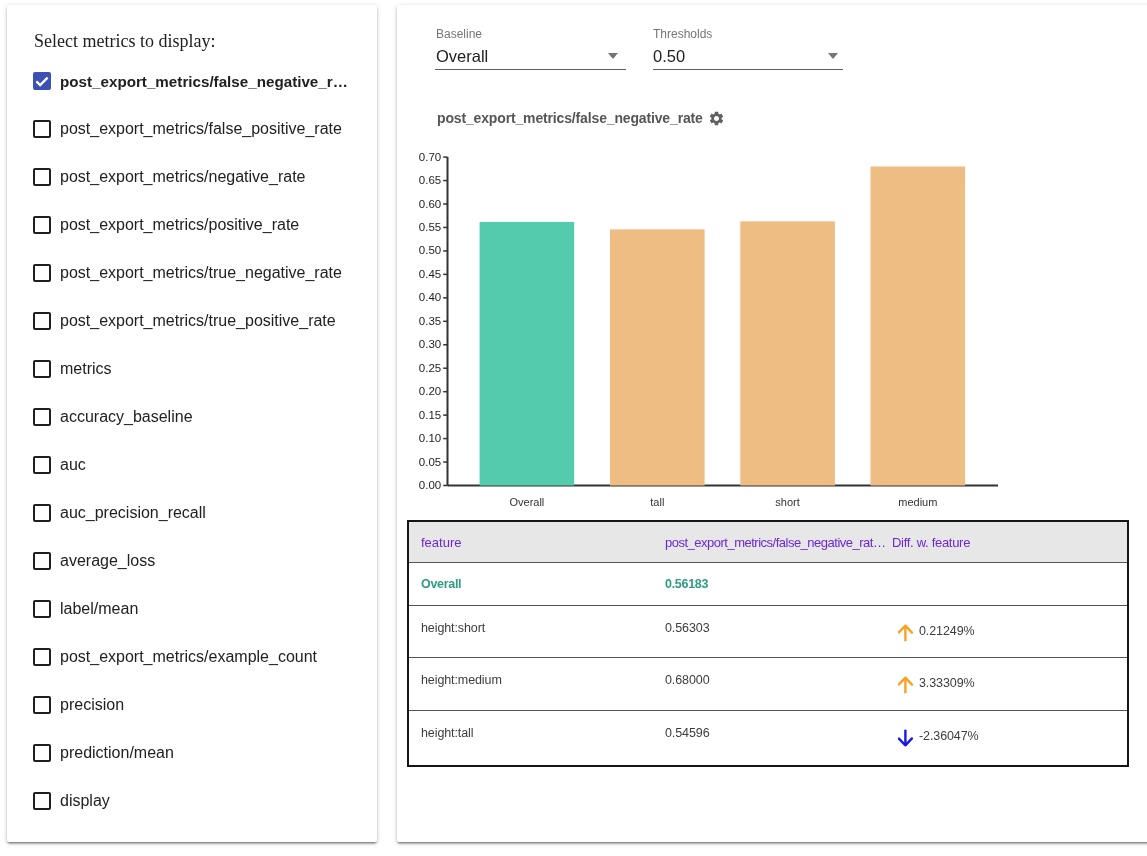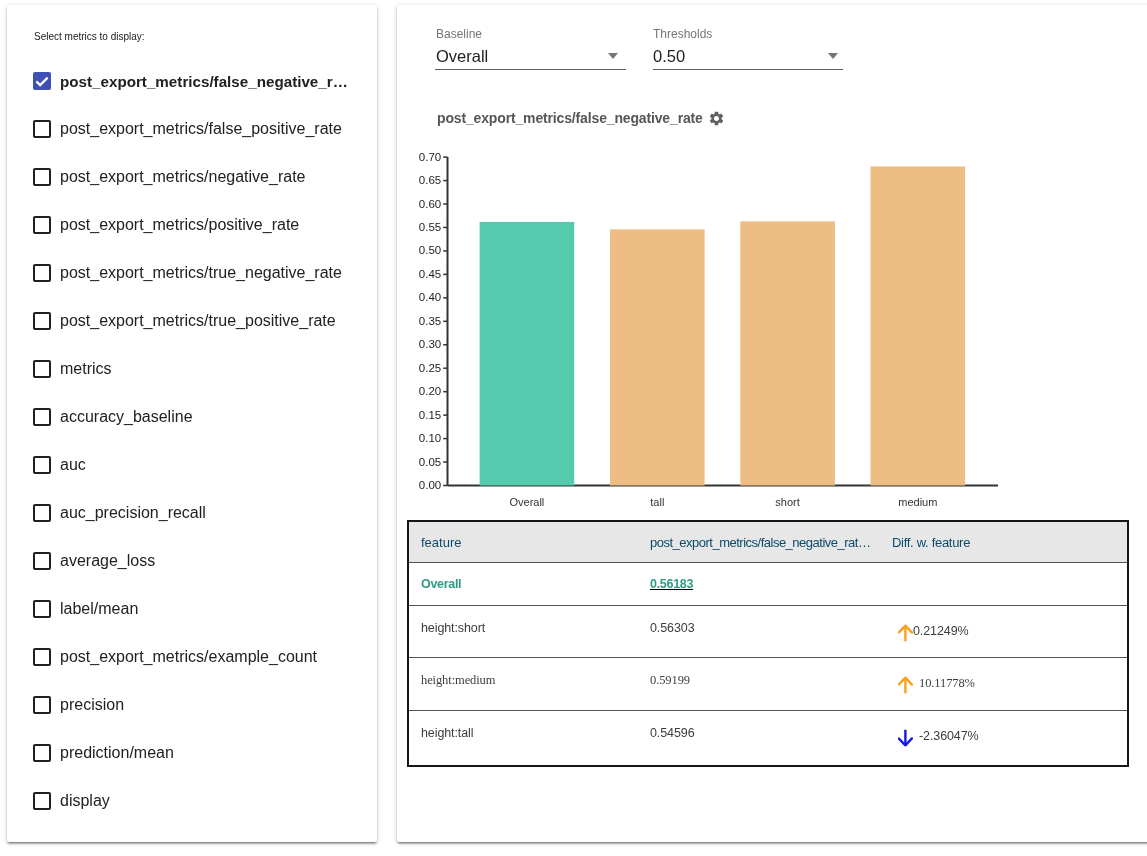--- a/index.html
+++ b/index.html
@@ -1,21 +1,21 @@
 <!DOCTYPE html>
 <html><head>
 <meta charset="utf-8">
 <style>
   * { margin:0; padding:0; box-sizing:border-box; }
   html,body { width:1147px; height:856px; background:#fff; font-family:"Liberation Sans", sans-serif; overflow:hidden; }
   .card { position:absolute; background:#fff; border-radius:2px;
     box-shadow: 0 2px 2px 0 rgba(0,0,0,.24), 0 1px 5px 0 rgba(0,0,0,.18), 0 3px 1px -2px rgba(0,0,0,.2); }
   #leftcard { left:7px; top:5px; width:370px; height:837px; }
   #rightcard { left:397px; top:5px; width:802px; height:837px; }
-  .seltitle { position:absolute; left:27px; top:26px; font-size:10px; color:#212121; }
+  .seltitle { position:absolute; left:27px; top:26px; font-size:18px; color:#212121;font-family:Liberation Serif, serif; }
   .item { position:absolute; left:19px; height:48px; display:flex; align-items:center; }
   .cb { position:absolute; left:7px; top:15px; width:18px; height:18px; border:2px solid #1f1f1f; border-radius:2px; background:#fff; }
   .cb.on { border-color:#3D51B5; background:#3D51B5; }
   .cb.on svg { position:absolute; left:0; top:0; }
   .itext { position:absolute; left:34px; top:50%; transform:translateY(-50%); font-size:16px; color:#212121; white-space:nowrap; }
   .itext.b { font-weight:bold; font-size:15.2px; }
 
   
   .ddlabel { position:absolute; font-size:12px; color:#757575; }
   .ddval { position:absolute; font-size:16.5px; color:#212121; }
@@ -24,26 +24,26 @@
 
   .charttitle { position:absolute; left:40px; top:105px; font-size:14px; font-weight:bold; color:#565656; letter-spacing:-0.15px; }
 
   #chartsvg { position:absolute; left:0; top:0; }
 
   
   #tbl { position:absolute; left:10px; top:514.5px; width:722px; height:247px; border:2px solid #161616; background:#fff; }
   .trow { position:absolute; left:0; width:100%; }
   .hdr { background:#e7e7e7; }
   .c1 { position:absolute; left:12px; }
-  .c2 { position:absolute; left:241px; }
+  .c2 { position:absolute; left:256px; }
   .c3 { position:absolute; left:483px; }
   .sep { position:absolute; left:0; width:100%; height:1px; background:#555; }
   .tcell { font-size:12.5px; color:#3d3d3d; letter-spacing:-0.1px; }
   .teal { color:#2E9C85; font-weight:bold; font-size:12.5px; letter-spacing:-0.3px; }
-  .hdrtext { font-size:13px; color:#0c4a6e; }
+  .hdrtext { font-size:13px; color:#6d28d9; }
 </style>
 </head>
 <body>
 <div class="card" id="leftcard">
   <div class="seltitle">Select metrics to display:</div>
 <div class="item" style="top: 52px;">
       <span class="cb on">
         <svg width="18" height="18" viewBox="0 0 24 24" style="margin:-2px 0 0 -2px">
           <path fill="none" stroke="#fff" stroke-width="3" d="M4.5 12.5l5 5 10-10"></path>
         </svg>
@@ -168,44 +168,44 @@
     </svg>
   <div id="tbl">
       <div class="trow hdr" style="top:0px; height:40px;">
         <span class="c1" style="top:50%; transform:translateY(-50%); "><span class="hdrtext">feature</span></span>
         <span class="c2" style="top:50%; transform:translateY(-50%); "><span class="hdrtext" style="letter-spacing:-0.5px">post_export_metrics/false_negative_rat…</span></span>
         <span class="c3" style="top:50%; transform:translateY(-50%);"><span class="hdrtext" style="letter-spacing:-0.3px">Diff. w. feature</span></span>
       </div>
       <div class="sep" style="top:40px;"></div>
       <div class="trow " style="top:40px; height:43px;">
         <span class="c1" style="top:50%; transform:translateY(-50%); "><span class="tcell teal">Overall</span></span>
-        <span class="c2" style="top:50%; transform:translateY(-50%);text-decoration:underline; "><span class="tcell teal">0.56183</span></span>
+        <span class="c2" style="top:50%; transform:translateY(-50%); "><span class="tcell teal">0.56183</span></span>
         <span class="c3" style="top:50%; transform:translateY(-50%);"></span>
       </div>
       <div class="sep" style="top:83px;"></div>
       <div class="trow " style="top:83px; height:52.5px;text-decoration:underline;">
         <span class="c1" style="top:50%; transform:translateY(-50%); margin-top:-4px;"><span class="tcell">height:short</span></span>
         <span class="c2" style="top:50%; transform:translateY(-50%); margin-top:-4px;"><span class="tcell">0.56303</span></span>
         <span class="c3" style="top:50%; transform:translateY(-50%);"><span style="margin-left:6px"><svg width="15" height="17" viewBox="0 0 15 17" style="vertical-align:-7px">
               <g stroke="#F9A221" stroke-width="2.4" fill="none" stroke-linecap="round">
                 <path d="M7.4 16.1 L7.4 1.6"></path>
                 <path d="M0.9 7.9 L7.4 1.1 L13.9 8.1"></path>
               </g>
-            </svg></span><span class="tcell" style="">0.21249%</span></span>
+            </svg></span><span class="tcell" style="margin-left:6px">0.21249%</span></span>
       </div>
       <div class="sep" style="top:135.5px;"></div>
-      <div class="trow " style="top:135.5px; height:52.5px;font-family:Liberation Serif, serif;">
+      <div class="trow " style="top:135.5px; height:52.5px;">
         <span class="c1" style="top:50%; transform:translateY(-50%); margin-top:-4px;"><span class="tcell">height:medium</span></span>
-        <span class="c2" style="top:50%; transform:translateY(-50%); margin-top:-4px;"><span class="tcell">0.59199</span></span>
+        <span class="c2" style="top:50%; transform:translateY(-50%); margin-top:-4px;"><span class="tcell">0.68000</span></span>
         <span class="c3" style="top:50%; transform:translateY(-50%);"><span style="margin-left:6px"><svg width="15" height="17" viewBox="0 0 15 17" style="vertical-align:-7px">
               <g stroke="#F9A221" stroke-width="2.4" fill="none" stroke-linecap="round">
                 <path d="M7.4 16.1 L7.4 1.6"></path>
                 <path d="M0.9 7.9 L7.4 1.1 L13.9 8.1"></path>
               </g>
-            </svg></span><span class="tcell" style="margin-left:6px">10.11778%</span></span>
+            </svg></span><span class="tcell" style="margin-left:6px">3.33309%</span></span>
       </div>
       <div class="sep" style="top:188px;"></div>
       <div class="trow " style="top:188px; height:52px;">
         <span class="c1" style="top:50%; transform:translateY(-50%); margin-top:-4px;"><span class="tcell">height:tall</span></span>
         <span class="c2" style="top:50%; transform:translateY(-50%); margin-top:-4px;"><span class="tcell">0.54596</span></span>
         <span class="c3" style="top:50%; transform:translateY(-50%);"><span style="margin-left:6px"><svg width="15" height="17" viewBox="0 0 15 17" style="vertical-align:-7px">
               <g stroke="#1717E8" stroke-width="2.4" fill="none" stroke-linecap="round">
                 <path d="M7.4 0.9 L7.4 15.4"></path>
                 <path d="M0.9 9.1 L7.4 15.9 L13.9 8.9"></path>
               </g>

